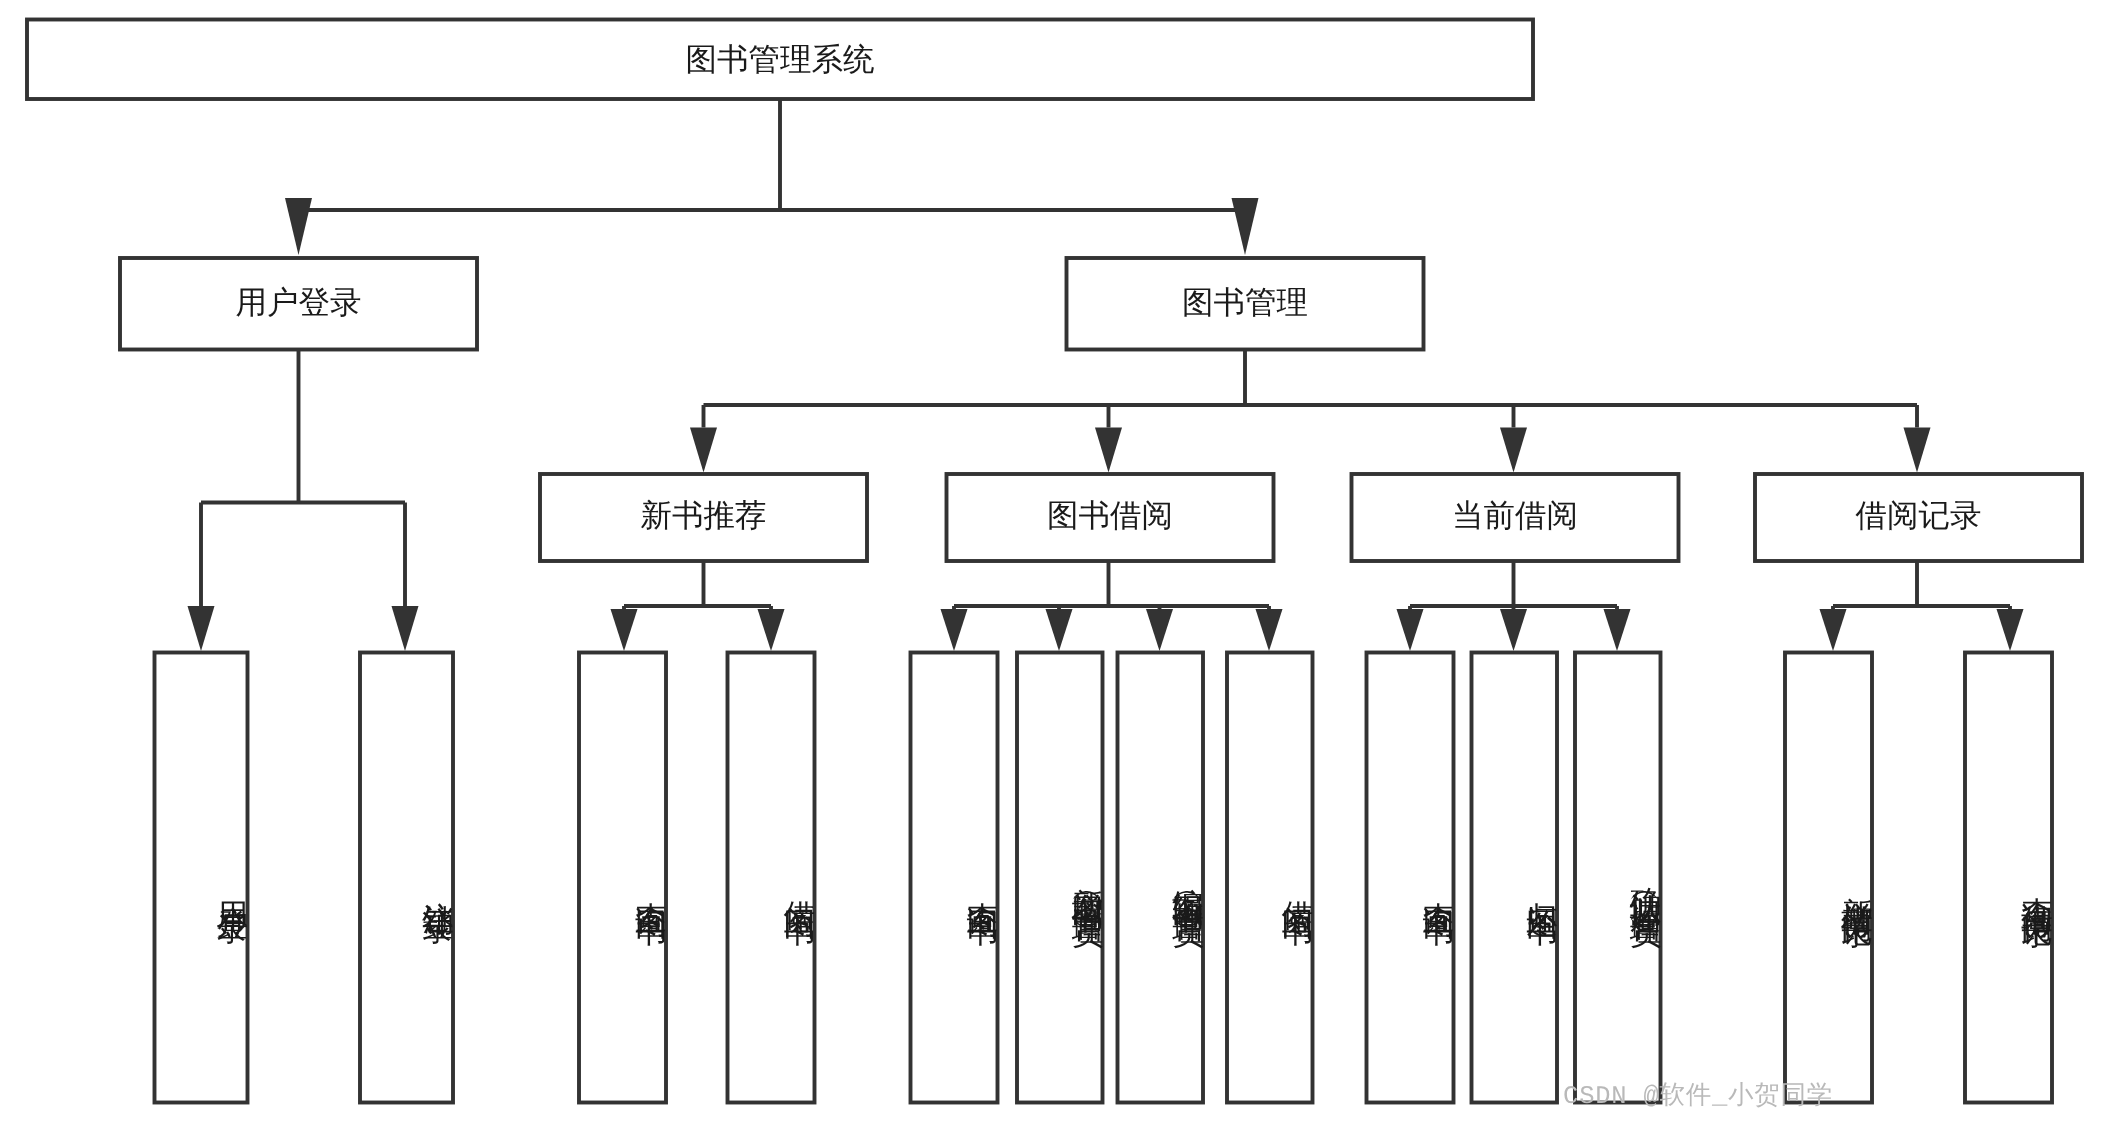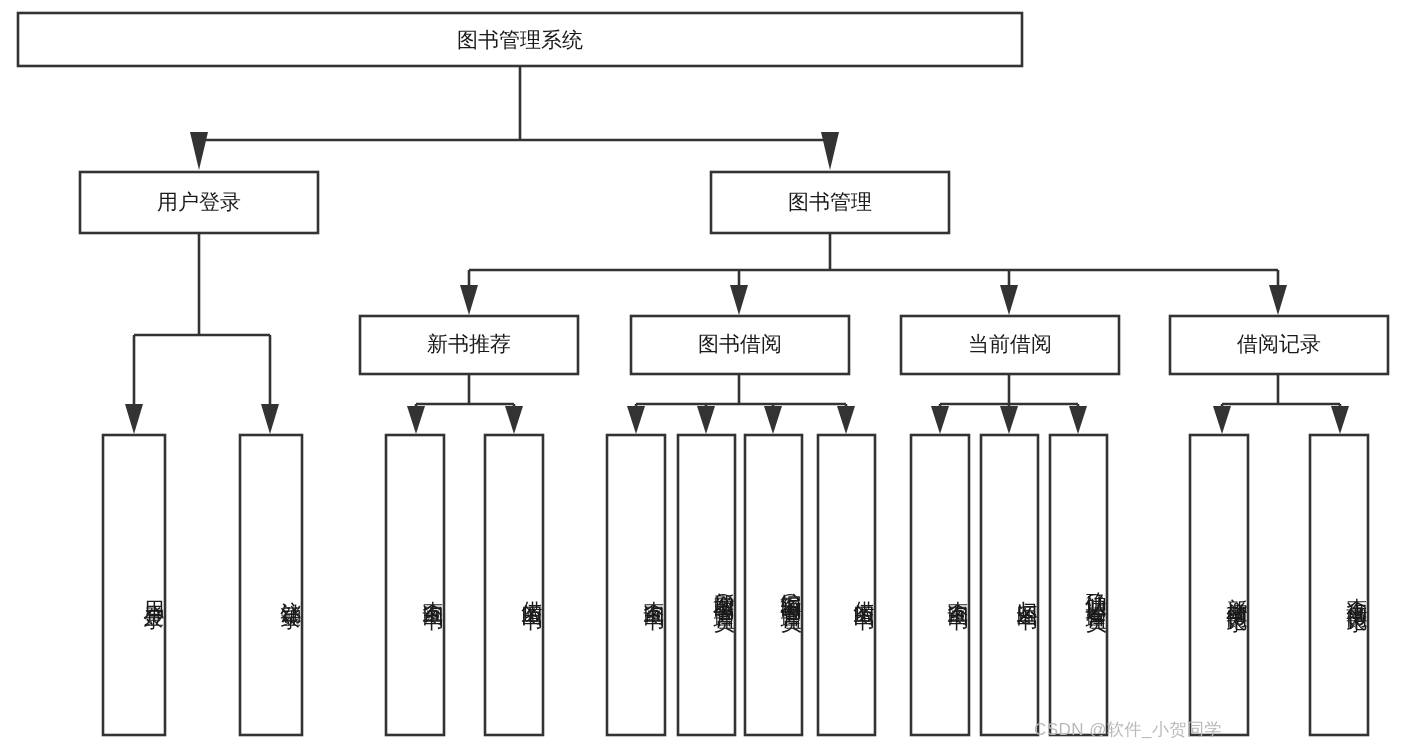--- a/index.html
+++ b/index.html
@@ -59,21 +59,21 @@
     letter-spacing: 3px;
     color: #1a1a1a;
     white-space: nowrap;
     pointer-events: none;
     text-align: center;
   }
   .watermark {
     position: absolute;
     right: 8px;
     bottom: 6px;
-    font-family: Liberation Sans, sans-serif;
+    font-family: Liberation Mono, monospace;
     font-size: 17px;
     color: #b9b9b9;
     letter-spacing: 0.5px;
     white-space: nowrap;
   }
 </style>
 </head>
 <body>
 
 <div id="diagram-root">

